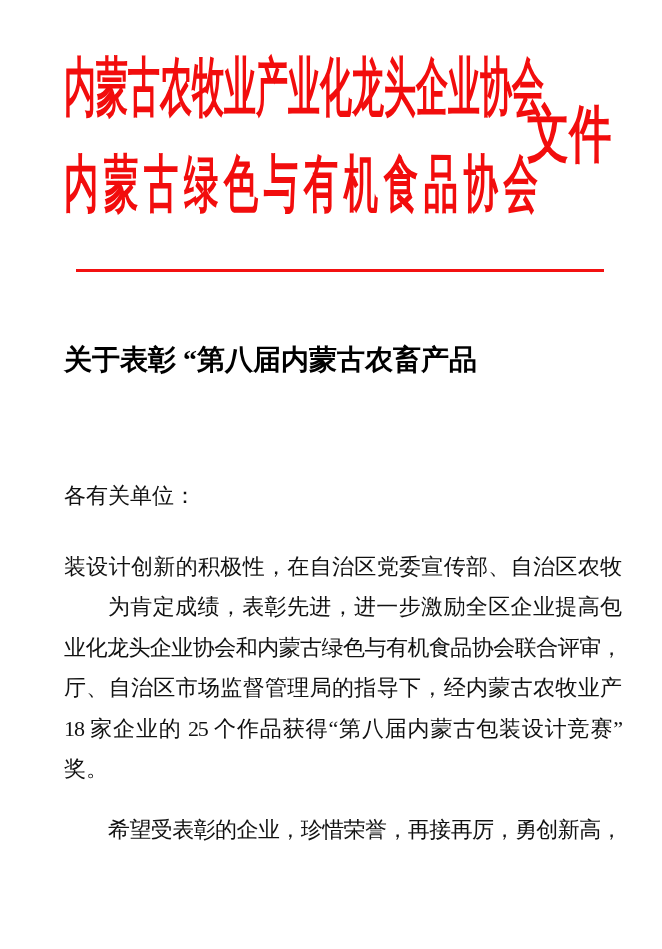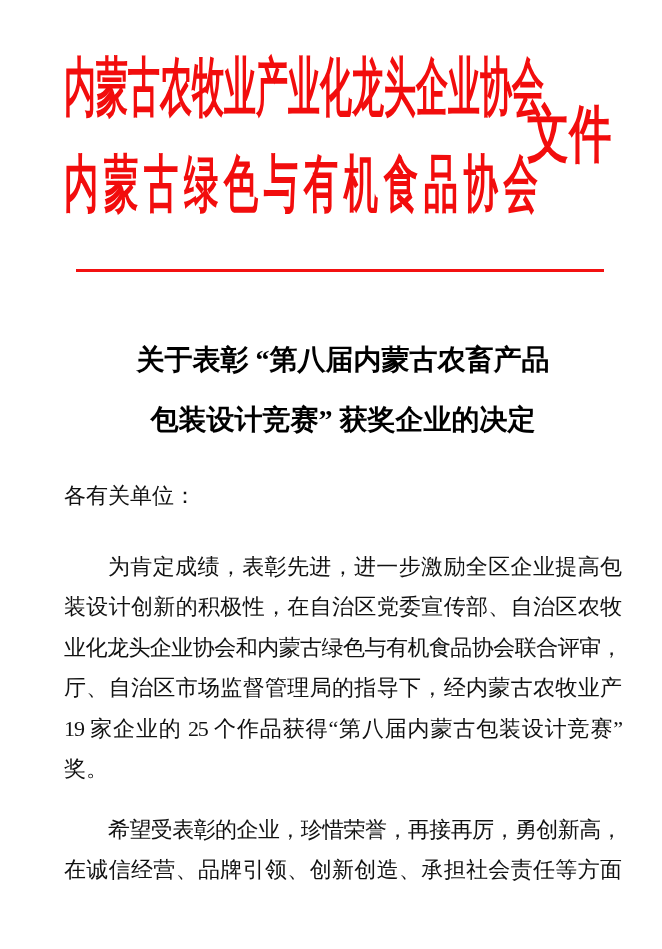--- a/index.html
+++ b/index.html
@@ -31,21 +31,21 @@
     transform:scaleX(0.555); transform-origin:0 0;
   }
   .redline {
     position:absolute; left:76px; top:269px;
     width:528px; height:3px;
     background:#f31111;
   }
   
   .title {
     position:absolute; left:64px; top:330px; width:558px;
-    text-align:center; font-weight:bold;
+    font-weight:bold;
     font-size:28px; line-height:60px; color:#000000;
     white-space:nowrap;
   }
   
   .bodytext {
     position:absolute; left:64px; top:476px; width:558px;
     font-size:22px; line-height:40.5px; color:#111111;
   }
   .line {
     text-align:justify;
@@ -68,35 +68,33 @@
   <div class="org1">内蒙古农牧业产业化龙头企业协会</div>
 
   <div class="doctype">文件</div>
 
   <div class="org2">内蒙古绿色与有机食品协会</div>
 
   <div class="redline"></div>
 
   <div class="title">
     <div>关于表彰 “第八届内蒙古农畜产品</div>
-    <div>包装设计竞赛” 获奖企业的决定</div>
   </div>
 
   <div class="bodytext">
 
     <div class="salutation">各有关单位：</div>
 
     <div class="para1">
+      <div class="line">装设计创新的积极性，在自治区党委宣传部、自治区农牧</div>
       <div class="line indent">为肯定成绩，表彰先进，进一步激励全区企业提高包</div>
-      <div class="line">装设计创新的积极性，在自治区党委宣传部、自治区农牧</div>
       <div class="line tight">业化龙头企业协会和内蒙古绿色与有机食品协会联合评审，</div>
       <div class="line">厅、自治区市场监督管理局的指导下，经内蒙古农牧业产</div>
-      <div class="line tight2">19 家企业的 25 个作品获得“第八届内蒙古包装设计竞赛”</div>
+      <div class="line tight2">18 家企业的 25 个作品获得“第八届内蒙古包装设计竞赛”</div>
       <div class="line pend">奖。</div>
     </div>
 
     <div class="para2">
       <div class="line indent tight">希望受表彰的企业，珍惜荣誉，再接再厉，勇创新高，</div>
-      <div class="line">在诚信经营、品牌引领、创新创造、承担社会责任等方面</div>
     </div>
 
   </div>
 </div>
 
 </body></html>

